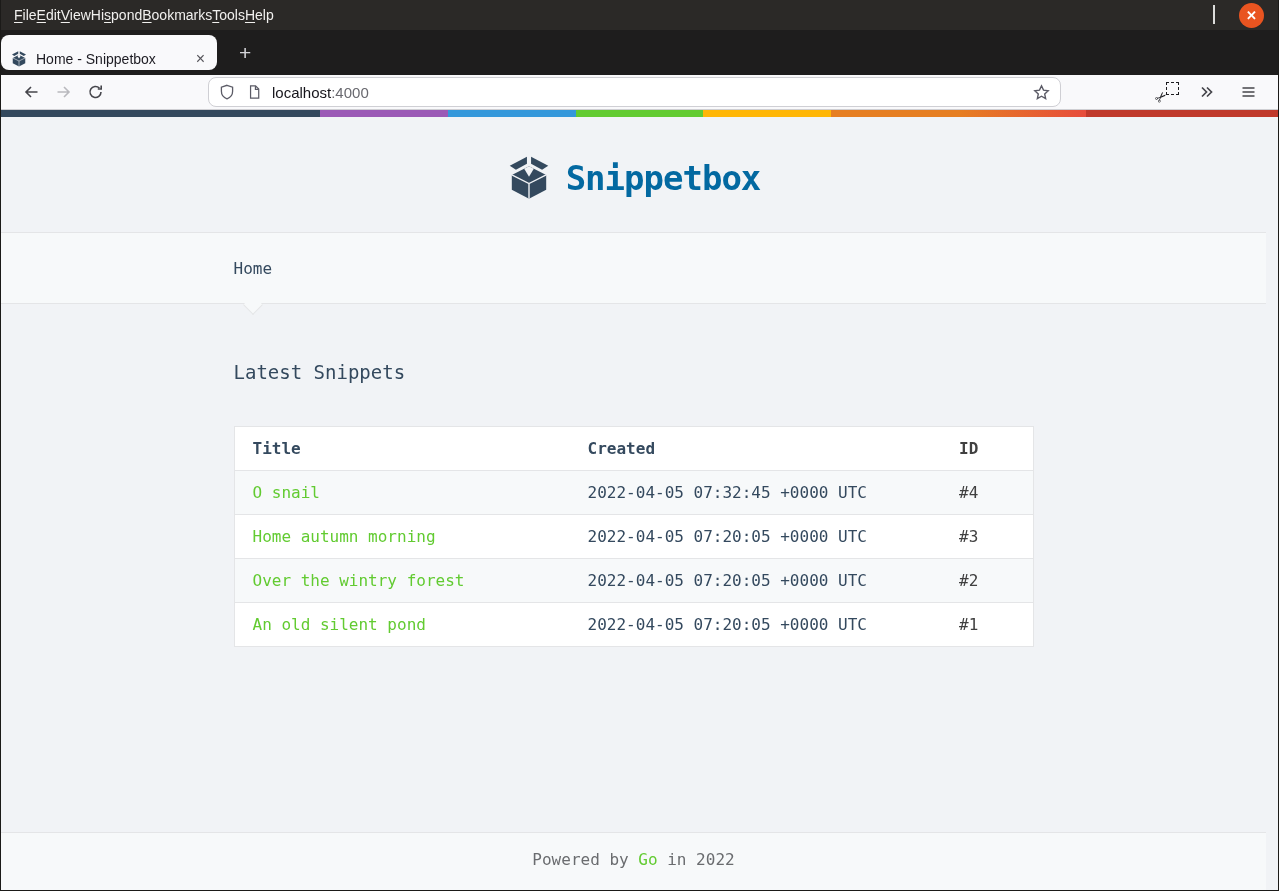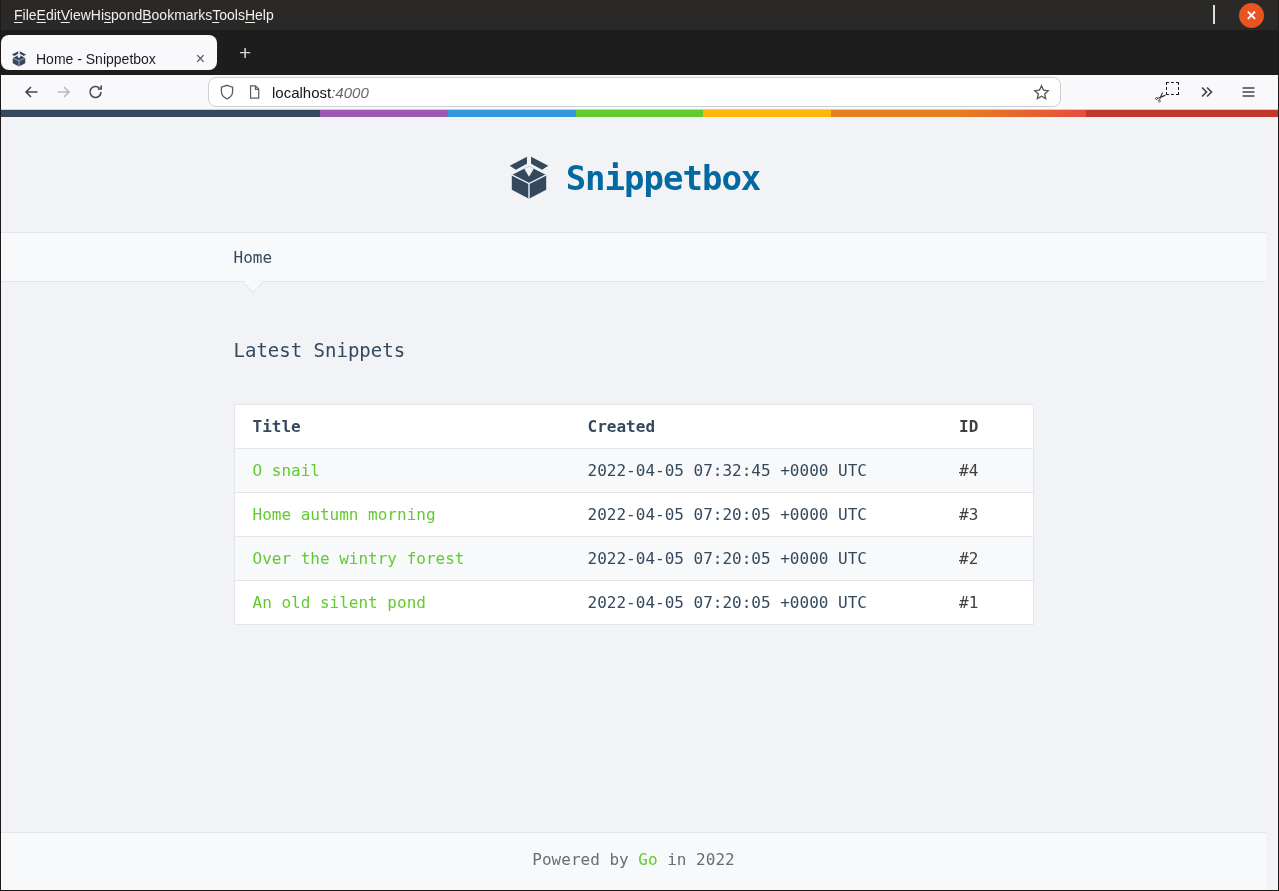--- a/index.html
+++ b/index.html
@@ -43,21 +43,21 @@
   }
   .tb-icon { display:flex; align-items:center; justify-content:center; width:32px; height:28px; }
   .tb-icon svg { stroke:#45454b; stroke-width:1.6; fill:none; }
   .tb-icon.disabled svg { stroke:#b9b9be; }
   .urlbar {
     margin-left:97px; width:853px; height:30px; background:#fff; border:1px solid #cfcfd4;
     border-radius:8px; display:flex; align-items:center; padding:0 10px; font-size:15px;
   }
   .urlbar svg { stroke:#5b5b66; stroke-width:1.3; fill:none; flex:0 0 auto; }
   .url-text { flex:1; margin-left:10px; color:#15141a; white-space:nowrap; }
-  .url-port { color:#69696f;font-style:italic; }
+  .url-port { color:#69696f; }
   .star { margin-left:8px; }
   .right-icons { display:flex; align-items:center; gap:10px; margin-left:auto; }
   .shot-icon { position:relative; width:22px; height:22px; }
   .shot-dash { position:absolute; top:1px; right:1px; width:13px; height:13px; border:1.5px dashed #1b1b1f; }
   .shot-scissors { position:absolute; left:-3px; bottom:-2px; font-size:14px; color:#1b1b1f;
                    transform:rotate(-45deg); font-family:"DejaVu Sans", sans-serif; }
   .hamburger svg, .overflow svg { stroke:#45454b; stroke-width:1.7; fill:none; }
 
   
   .viewport { flex:1; background:#F1F3F6; display:flex; flex-direction:column; min-height:0;
@@ -69,21 +69,21 @@
       #e74c3c 85%, #c0392b 85%, #c0392b 100%); }
   .page-row { flex:1; display:flex; min-height:0; }
   .page { width:1265px; display:flex; flex-direction:column; }
   .scrollgap { flex:1; background:#F1F3F6; }
 
   .site-header { height:115px; display:flex; align-items:center; justify-content:center;
                  padding-top:6px; flex:0 0 auto; }
   .brand-link { display:flex; align-items:center; gap:15px; text-decoration:none; color:#0369a1; }
   .brand-title { font-size:34px; font-weight:bold; letter-spacing:-1px; }
 
-  .site-nav { height:50px; background:#F7F9FA; border-top:1px solid #E4E5E7;
+  .site-nav { height:72px; background:#F7F9FA; border-top:1px solid #E4E5E7;
               border-bottom:1px solid #E4E5E7; flex:0 0 auto; }
   .nav-inner { width:800px; margin:0 auto; height:100%; position:relative;
                display:flex; align-items:center; }
   .nav-home { color:#34495E; text-decoration:none; }
   .nav-notch { position:absolute; left:12px; bottom:-9px; width:14px; height:14px;
                background:#F7F9FA; border-left:1px solid #E4E5E7; border-bottom:1px solid #E4E5E7;
                transform:rotate(-45deg); z-index:2; }
 
   .main { width:800px; margin:57px auto 0 auto; flex:0 0 auto; }
   .main h2 { font-size:19px; font-weight:normal; color:#34495E; margin-bottom:43px; }

